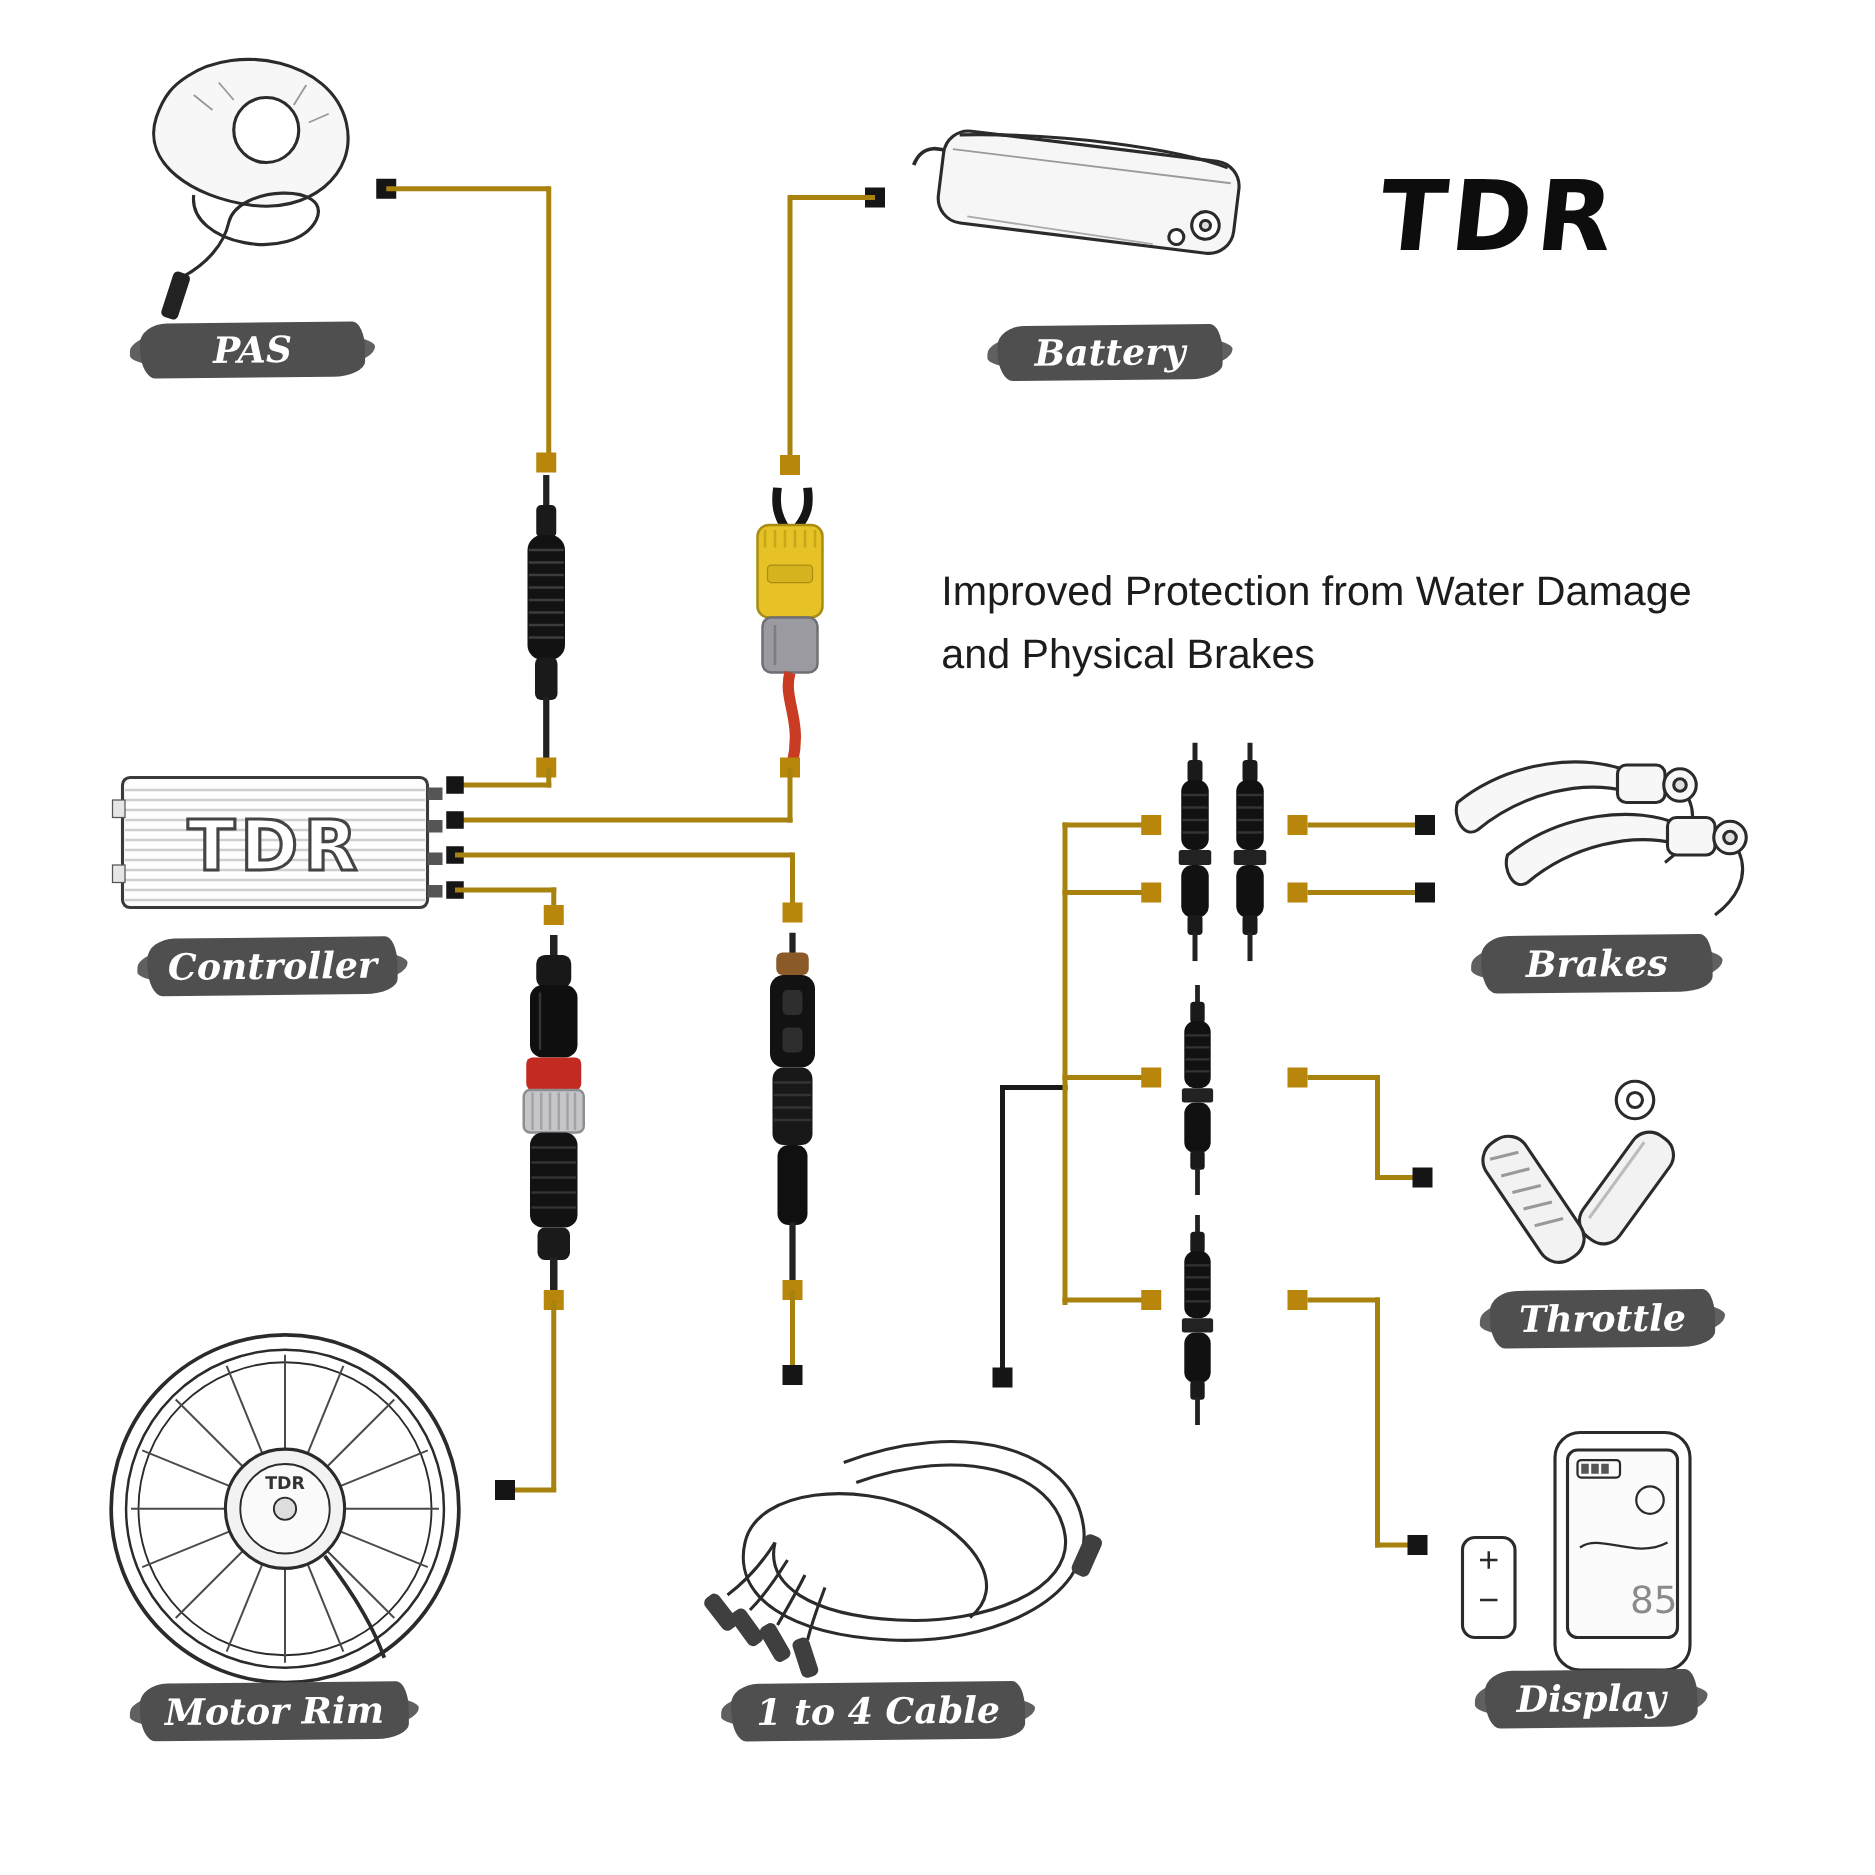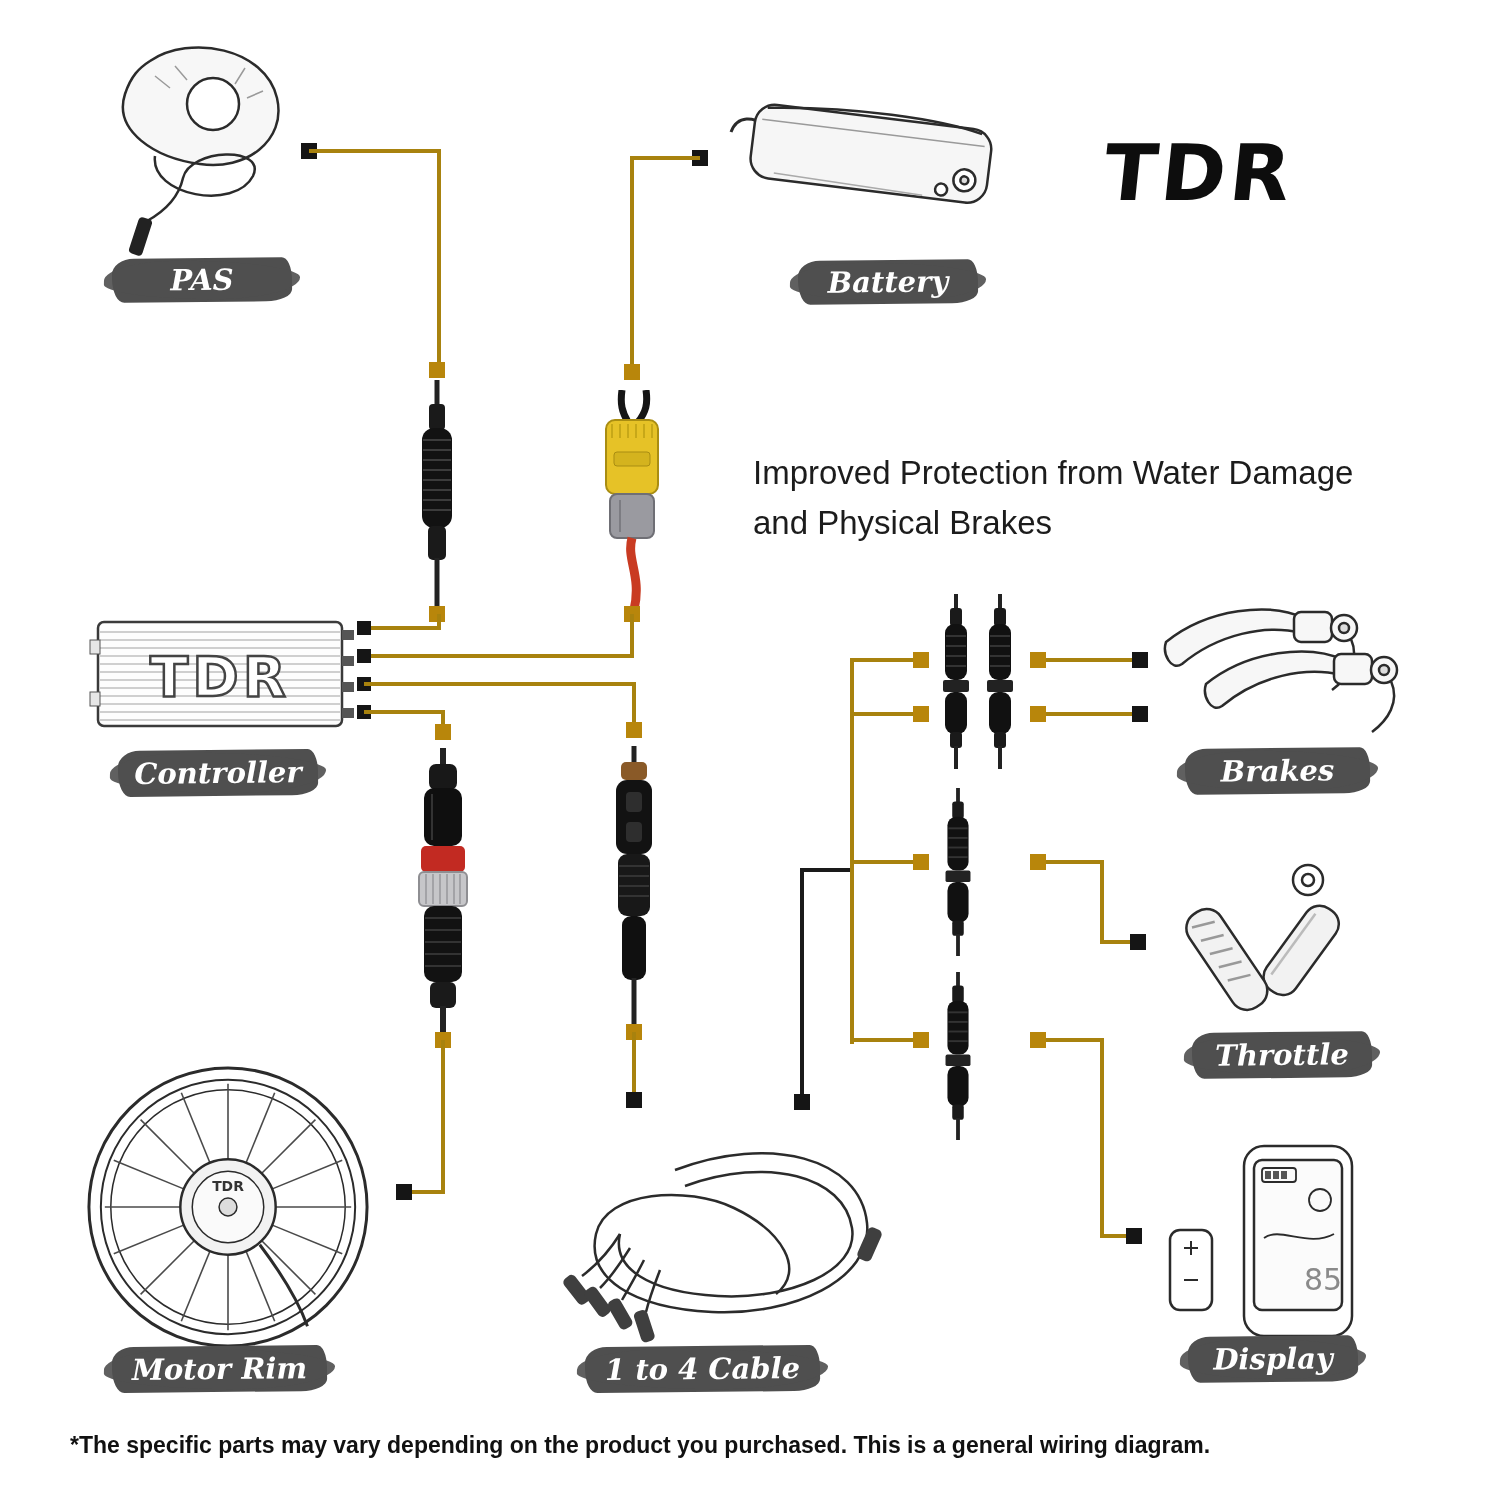--- a/index.html
+++ b/index.html
@@ -419,15 +419,14 @@
       <rect x="18" y="92" width="42" height="80" rx="10"></rect>
       <g stroke="#2b2b2b" stroke-width="2">
         <line x1="32" y1="110" x2="46" y2="110"></line>
           <line x1="39" y1="103" x2="39" y2="117"></line>
         <line x1="32" y1="142" x2="46" y2="142"></line>
       </g>
     </g>
   </svg>
   <div class="label-badge" style="left:1188px;top:1336px;width:170px;height:46px">Display</div>
 
-  <div class="footer-note">*The specific parts may vary depending on the product you purchased. This is a general wiring diagram.</div>
 
 </div>
 
 </body></html>

